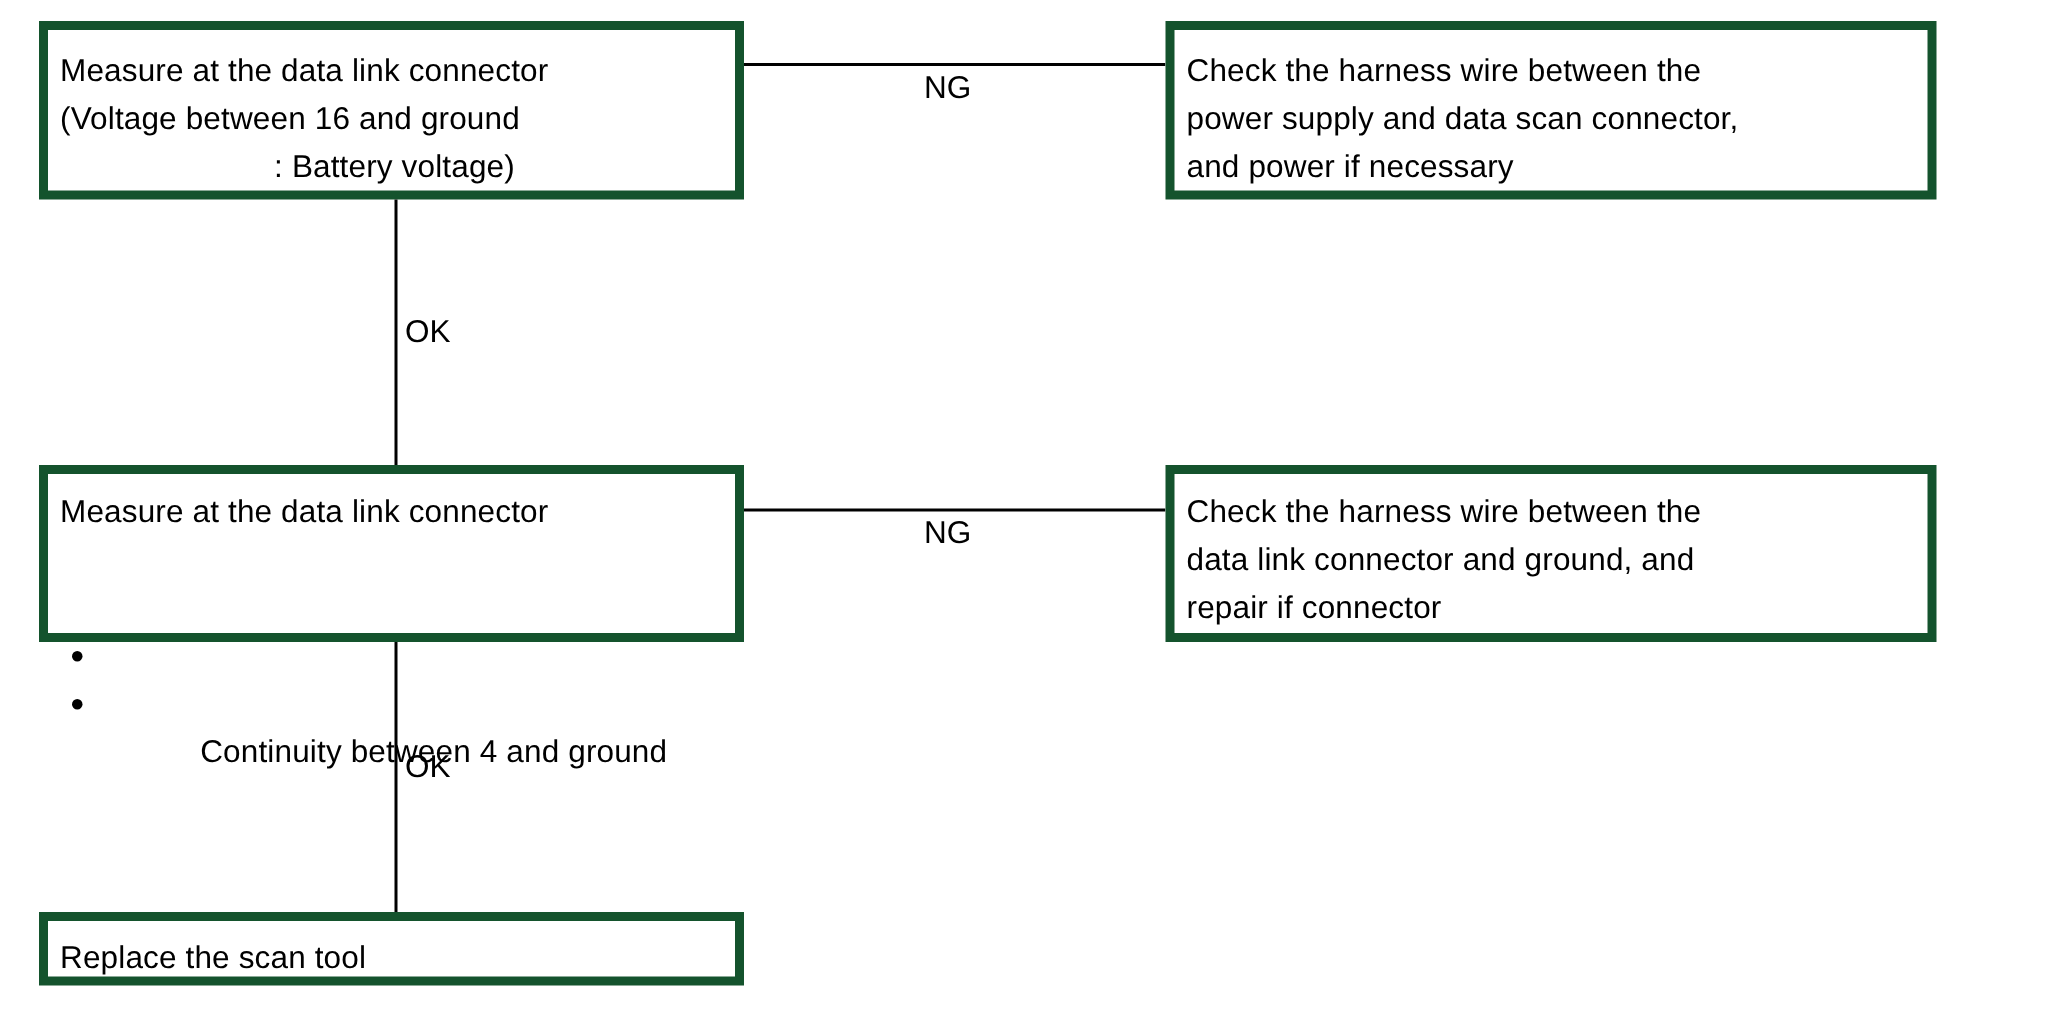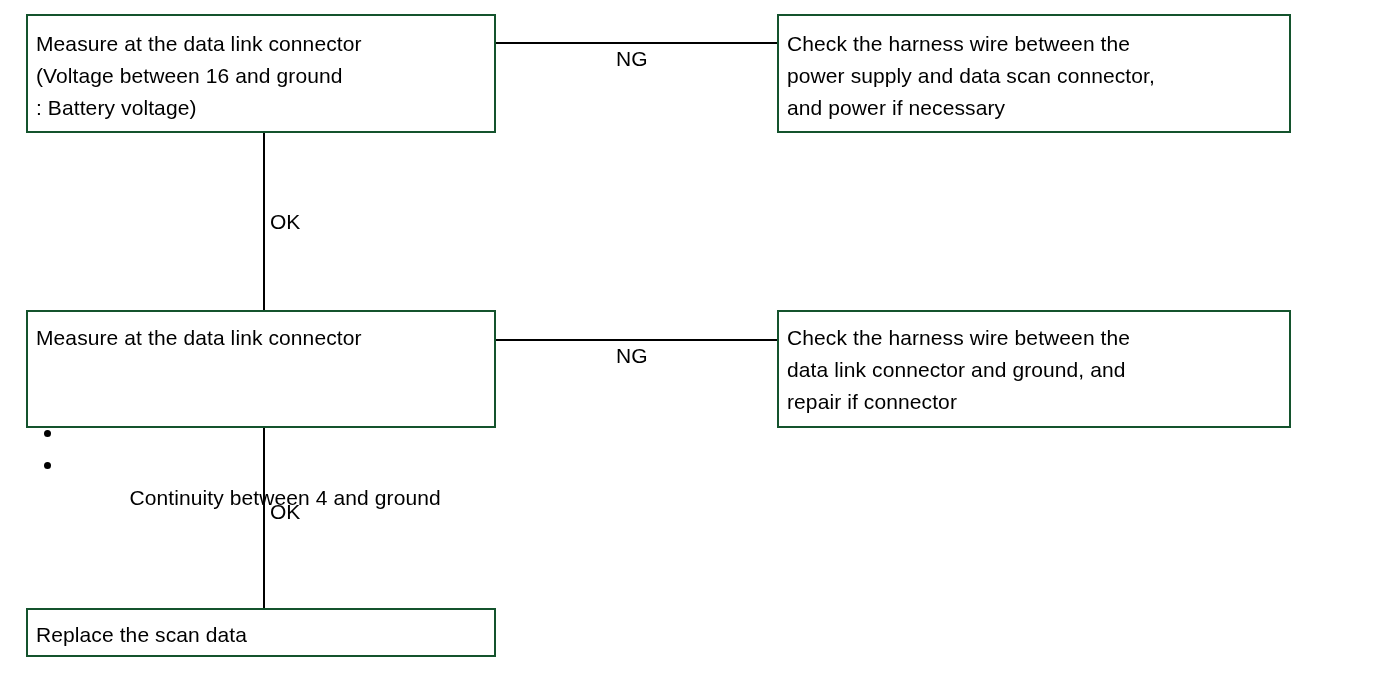--- a/index.html
+++ b/index.html
@@ -14,21 +14,21 @@
   #flowchart {
     position: relative;
     width: 1376px;
     height: 690px;
     background: #ffffff;
     overflow: hidden;
   }
   .node {
     position: absolute;
     box-sizing: border-box;
-    border: 2px solid #14532d;
+    border: 6px solid #14532d;
     background: #ffffff;
     padding-left: 41px;
   }
   .node-text {
     position: absolute;
     left: 8px;
     top: 4px;
     right: 4px;
     font-size: 21px;
     line-height: 32px;
@@ -71,21 +71,21 @@
   }
 </style>
 </head>
 <body>
 
 <div id="flowchart">
 
   <div class="node" style="left:26px; top:14px; width:470px; height:119px;">
     <div class="node-text" style="top:12px;">Measure at the data link connector</div>
     <div class="node-text" style="top:44px;">(Voltage between 16 and ground</div>
-    <div class="node-text" style="top:76px;">: Battery voltage)</div>
+    <div class="node-text" style="top:76px;text-align:center;">: Battery voltage)</div>
   </div>
 
   <div class="line-h" style="left:496px; top:42px; width:281px;"></div>
   <div class="edge-label" style="left:616px; top:47px;">NG</div>
 
   <div class="node" style="left:777px; top:14px; width:514px; height:119px;">
     <div class="node-text" style="top:12px;">Check the harness wire between the</div>
     <div class="node-text" style="top:44px;">power supply and data scan connector,</div>
     <div class="node-text" style="top:76px;">and power if necessary</div>
   </div>
@@ -114,16 +114,16 @@
   <div class="node" style="left:777px; top:310px; width:514px; height:118px;">
     <div class="node-text" style="top:10px;">Check the harness wire between the</div>
     <div class="node-text" style="top:42px;">data link connector and ground, and</div>
     <div class="node-text" style="top:74px;">repair if connector</div>
   </div>
 
   <div class="line-v" style="left:263px; top:428px; height:180px;"></div>
   <div class="edge-label" style="left:270px; top:500px;">OK</div>
 
   <div class="node" style="left:26px; top:608px; width:470px; height:49px;">
-    <div class="node-text" style="top:9px;">Replace the scan data</div>
+    <div class="node-text" style="top:9px;">Replace the scan tool</div>
   </div>
 
 </div>
 
 </body></html>

